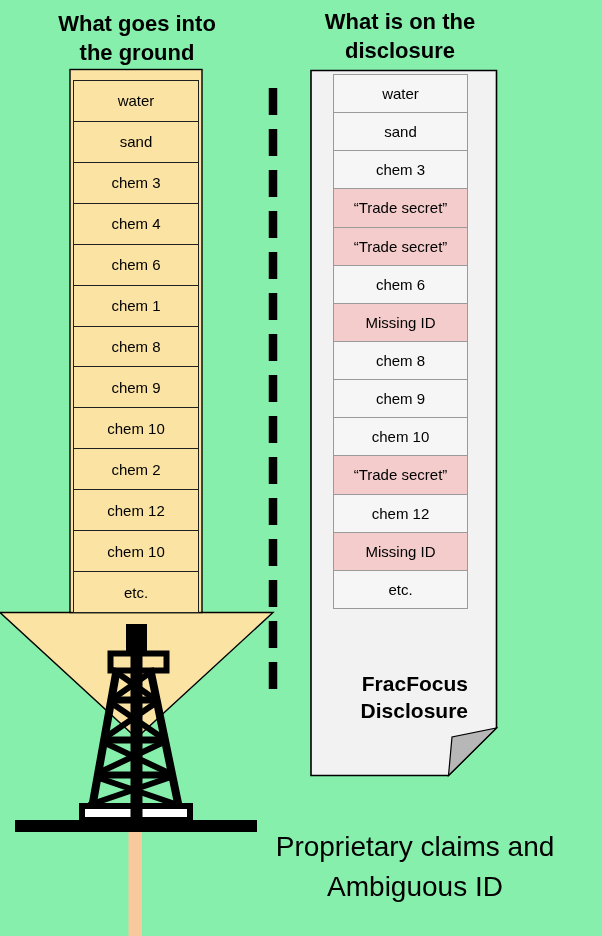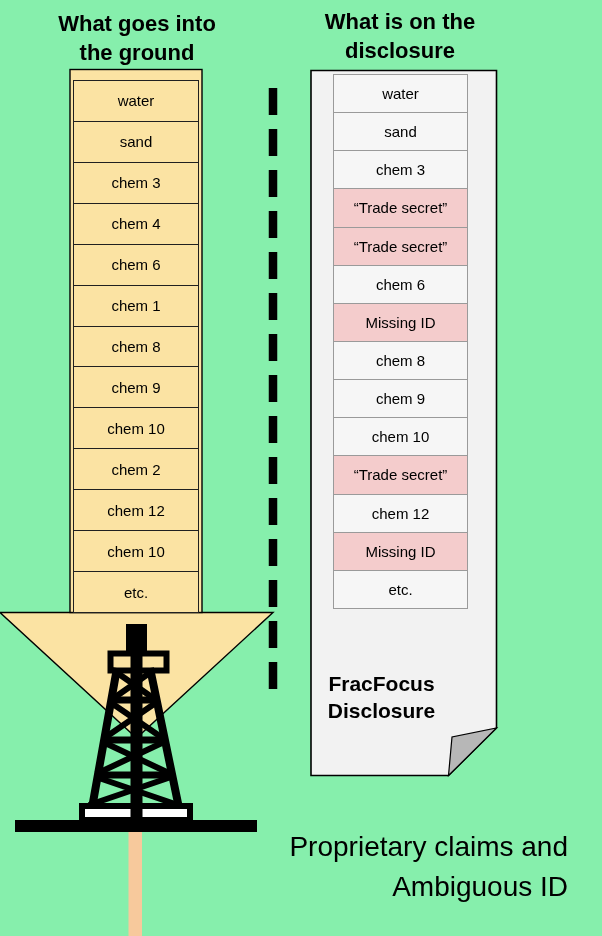--- a/index.html
+++ b/index.html
@@ -21,23 +21,23 @@
   .rows{position:absolute;display:flex;flex-direction:column;}
   #left-rows{left:73px;top:80px;width:126px;height:533px;}
   #right-rows{left:333px;top:74px;width:135px;height:535px;}
   .row{flex:1;display:flex;align-items:center;justify-content:center;
        font-size:15px;box-sizing:border-box;border:1px solid #000;margin-top:-1px;}
   .row:first-child{margin-top:0;}
   #left-rows .row{background:var(--yellow);border-color:#202020;}
   #right-rows .row{background:var(--rowgray);border-color:#9a9a9a;}
   #right-rows .row.flag{background:var(--pink);}
 
-  .doc-label{position:absolute;left:314px;top:671px;width:135px;text-align:center;
+  .doc-label{position:absolute;left:333px;top:671px;width:135px;text-align:right;
              font-weight:bold;font-size:21px;line-height:26.5px;white-space:pre-line;}
-  .caption{position:absolute;left:218px;top:827px;width:350px;text-align:right;
+  .caption{position:absolute;left:240px;top:827px;width:350px;text-align:center;
            font-size:28px;line-height:40px;white-space:pre-line;}
 </style>
 </head>
 <body>
 
 <div class="stage">
 
   <svg class="gfx" viewBox="0 0 602 936">
 
     <polygon class="arrow-shape" points="0,612.5 273,612.5 136.5,738"></polygon>

